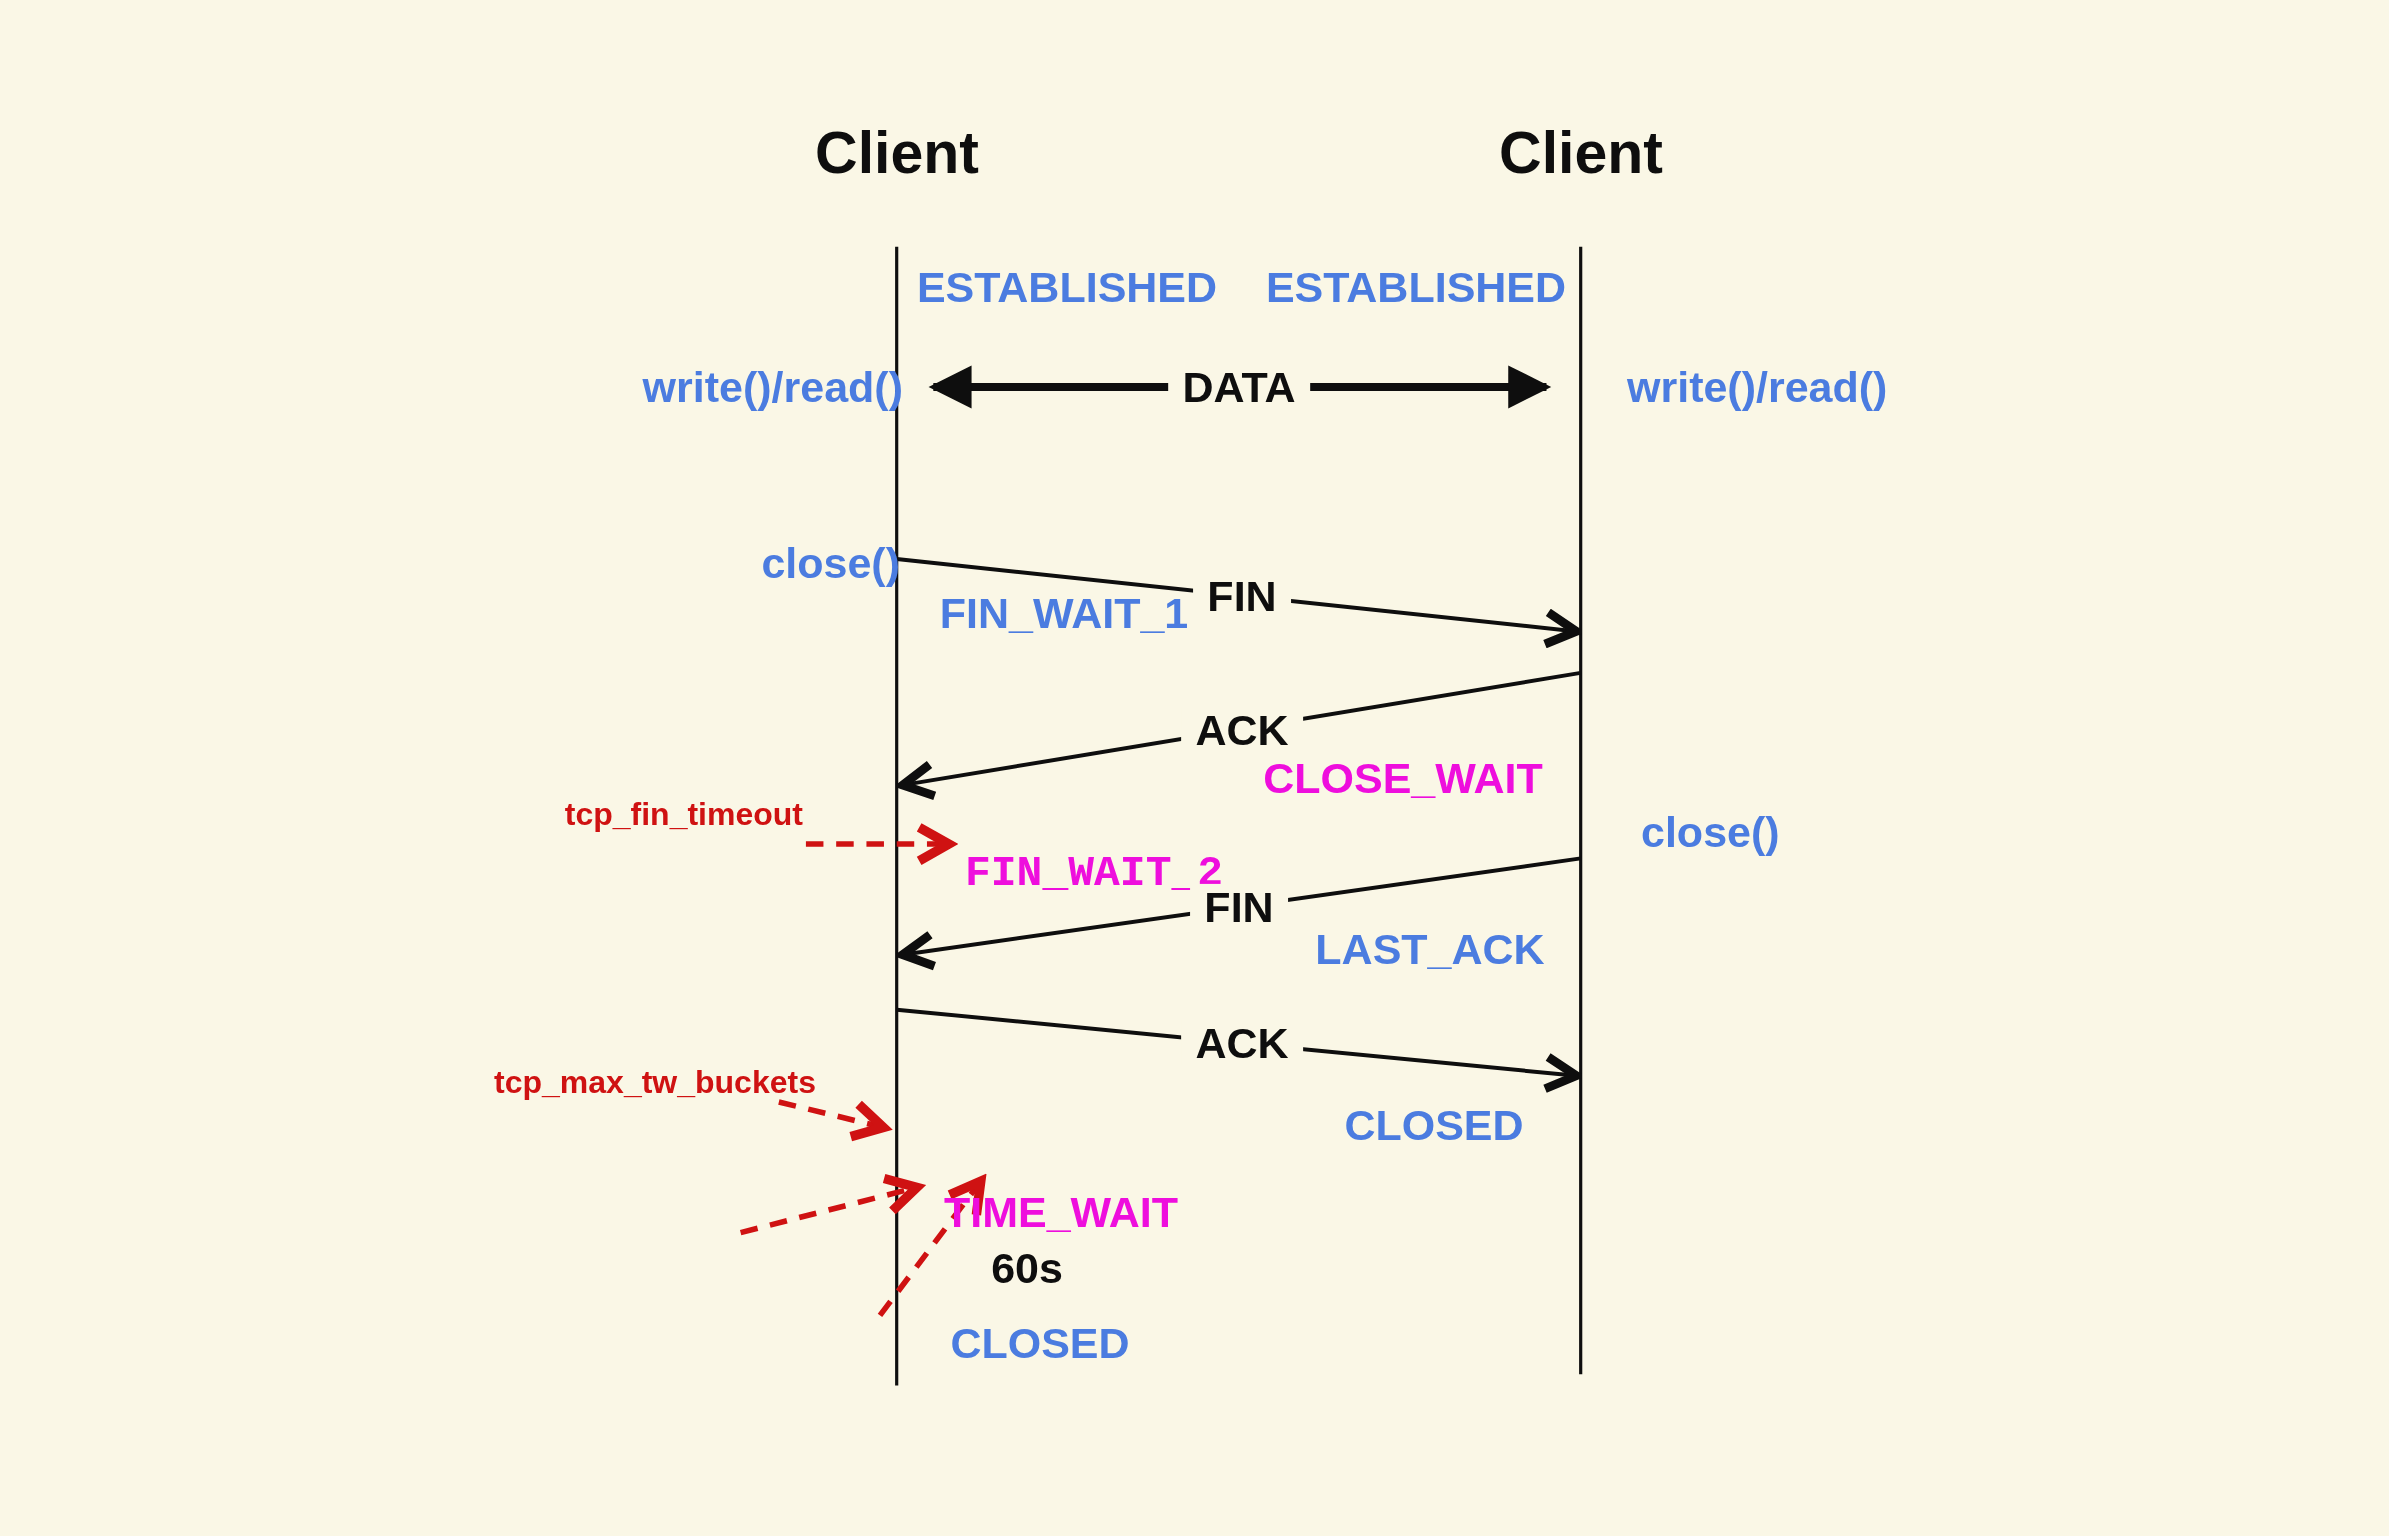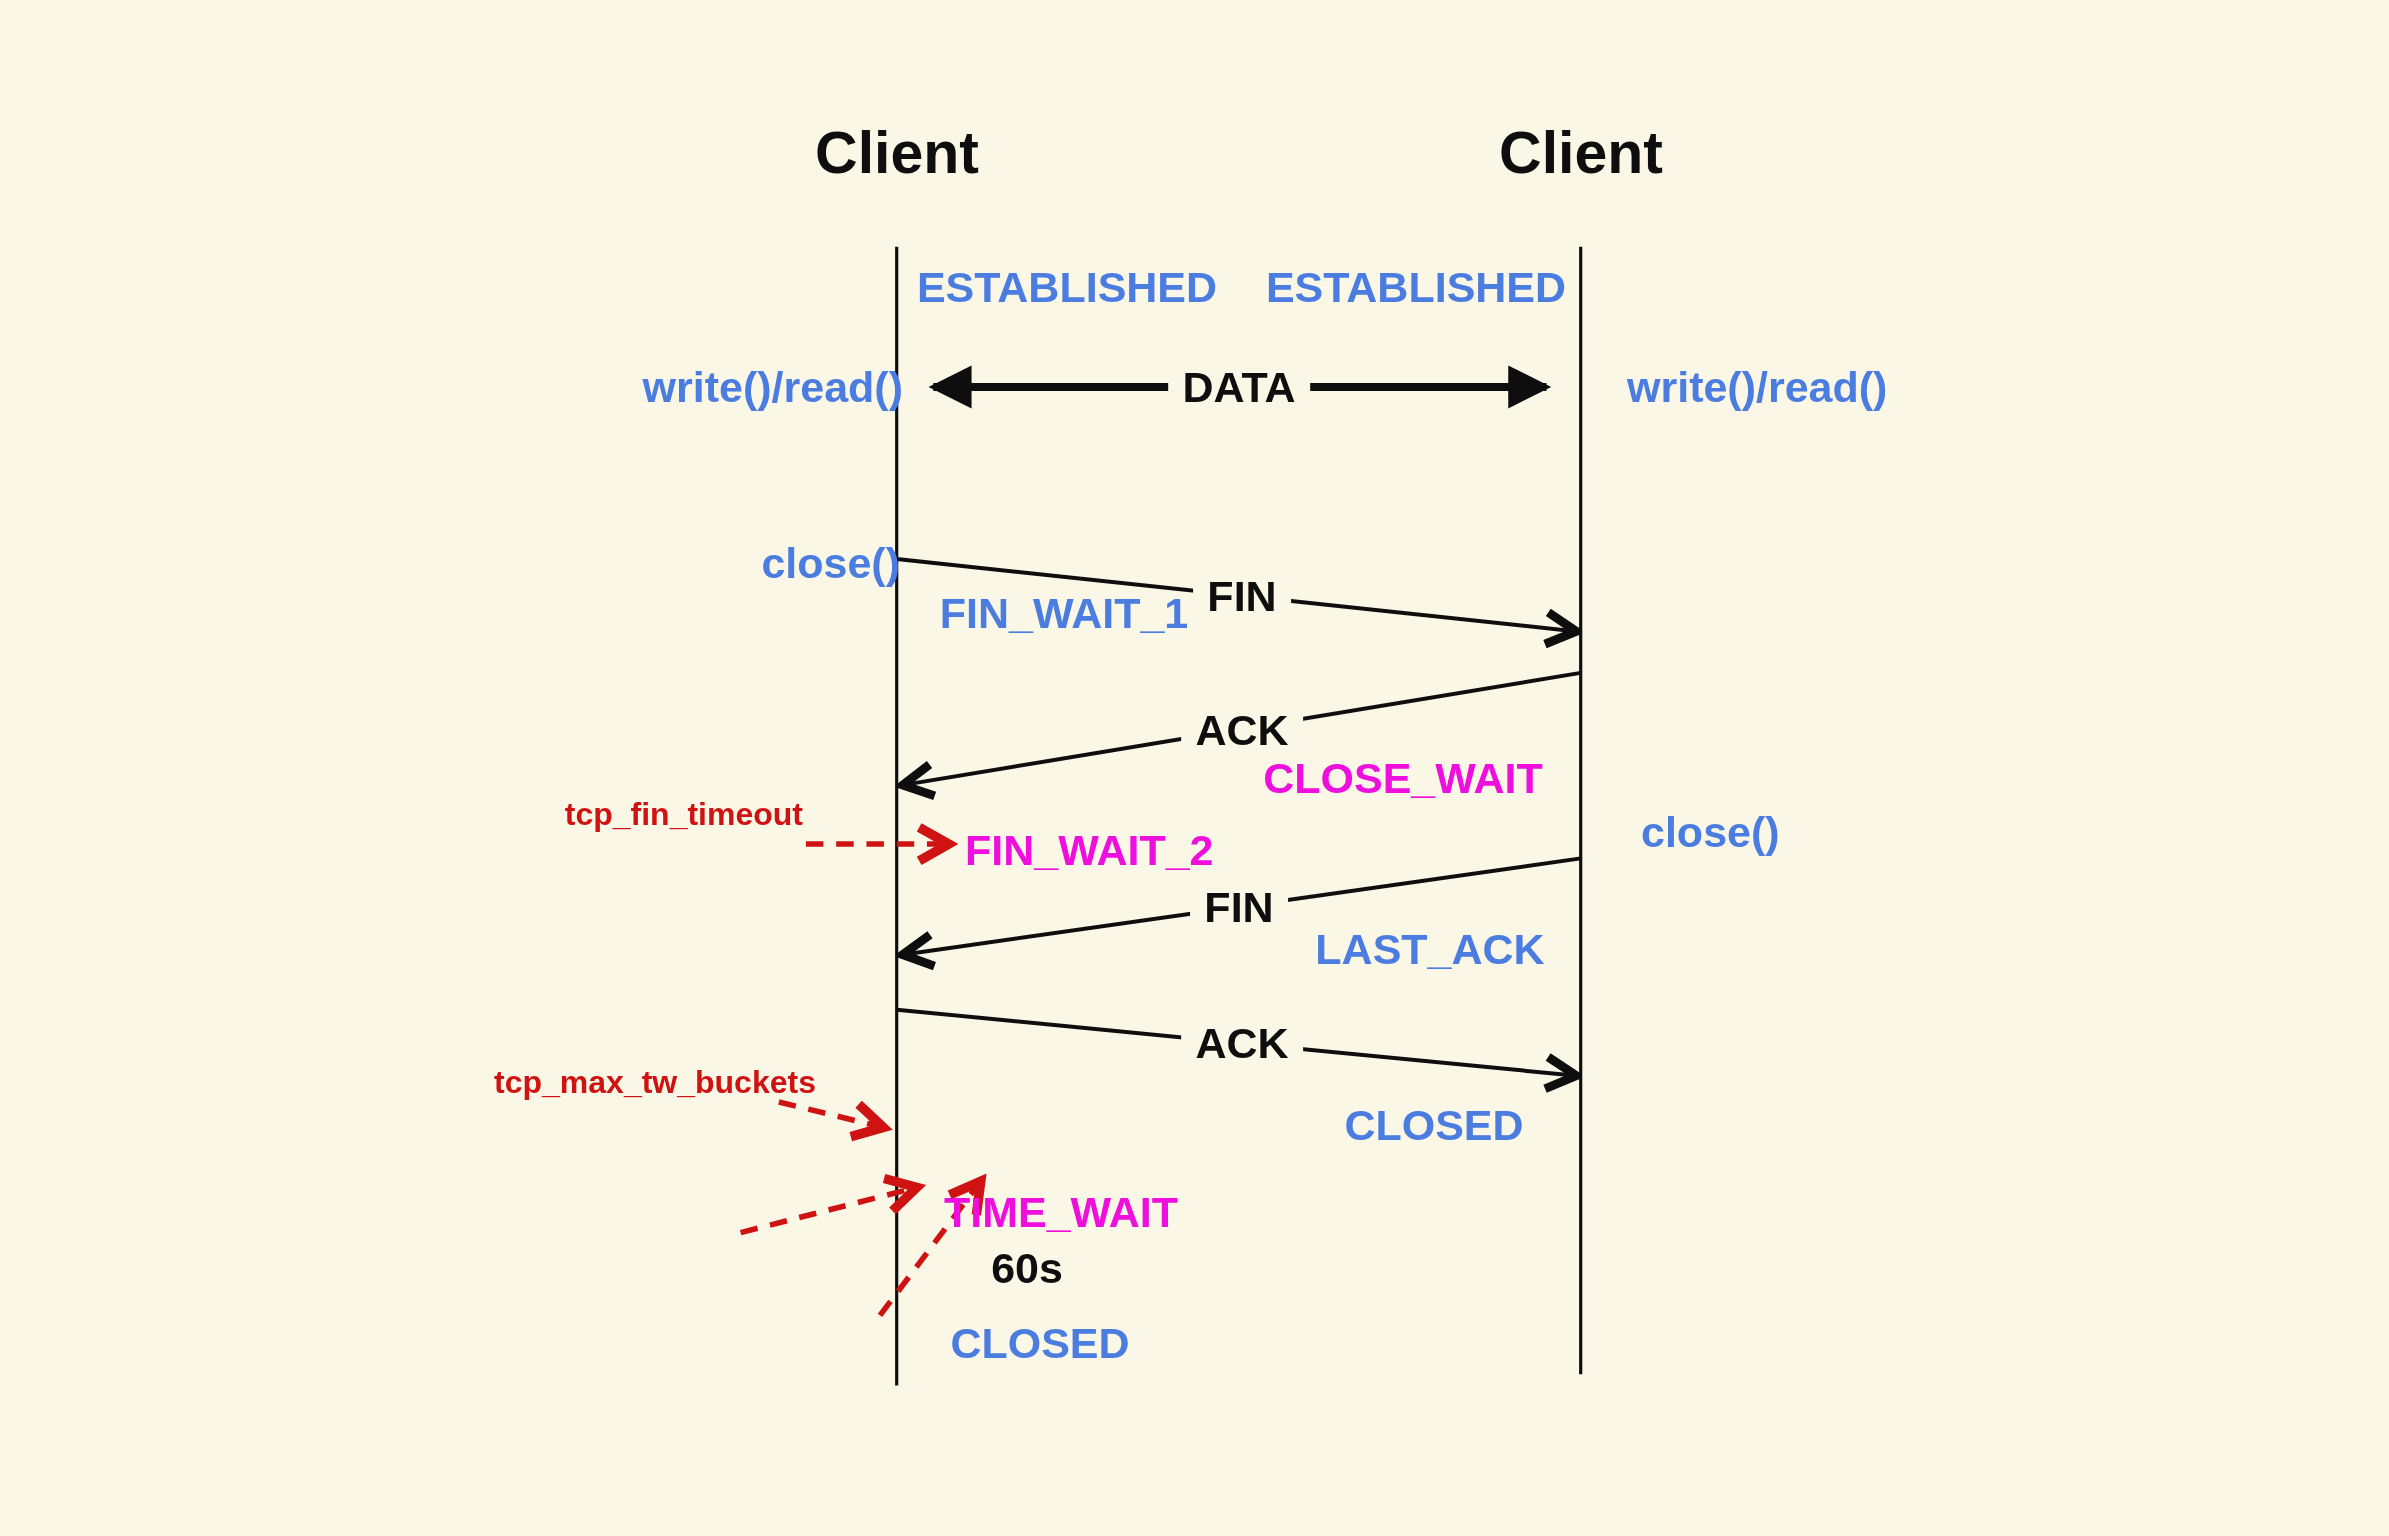--- a/index.html
+++ b/index.html
@@ -99,21 +99,21 @@
 
   <div class="lbl event right-align" style="left:876px;top:563px;">close()</div>
 
   <div class="lbl msg" style="left:1242px;top:596px;">FIN</div>
   <div class="lbl state" style="left:1064px;top:613px;">FIN_WAIT_1</div>
 
   <div class="lbl msg" style="left:1242px;top:730px;">ACK</div>
   <div class="lbl state mag" style="left:1403px;top:778px;">CLOSE_WAIT</div>
 
   <div class="lbl anno right-align" style="left:803px;top:814px;">tcp_fin_timeout</div>
-  <div class="lbl state mag left-align" style="left:965px;top:850px;">FIN_WAIT_2</div>
+  <div class="lbl state mag left-align" style="left:965px;top:873px;font-family:Liberation Mono, monospace;">FIN_WAIT_2</div>
 
   <div class="lbl event left-align" style="left:1617px;top:832px;">close()</div>
 
   <div class="lbl msg" style="left:1239px;top:907px;">FIN</div>
   <div class="lbl state" style="left:1430px;top:949px;">LAST_ACK</div>
 
   <div class="lbl msg" style="left:1242px;top:1043px;">ACK</div>
   <div class="lbl state" style="left:1434px;top:1125px;">CLOSED</div>
 
   <div class="lbl anno" style="left:655px;top:1082px;">tcp_max_tw_buckets</div>

